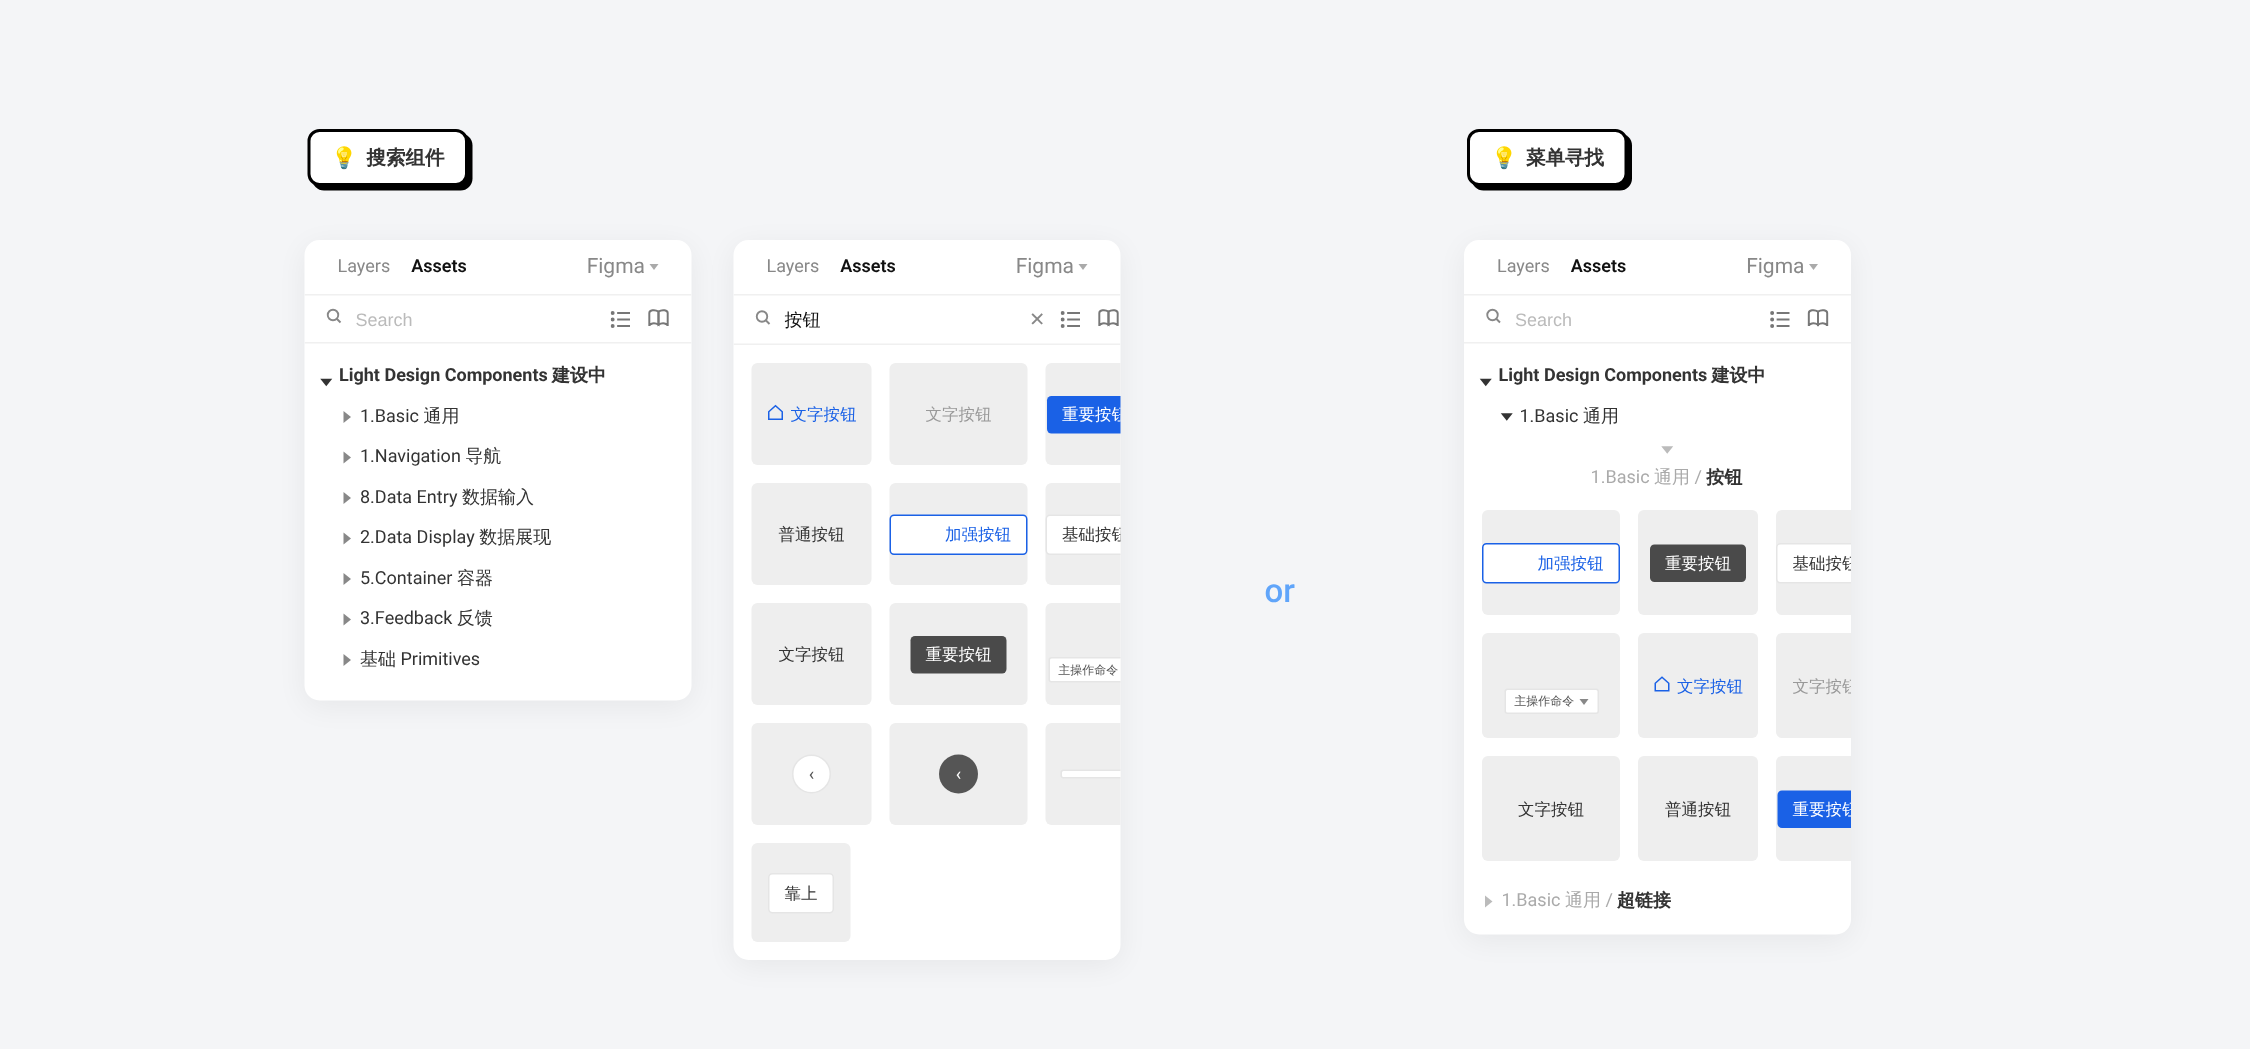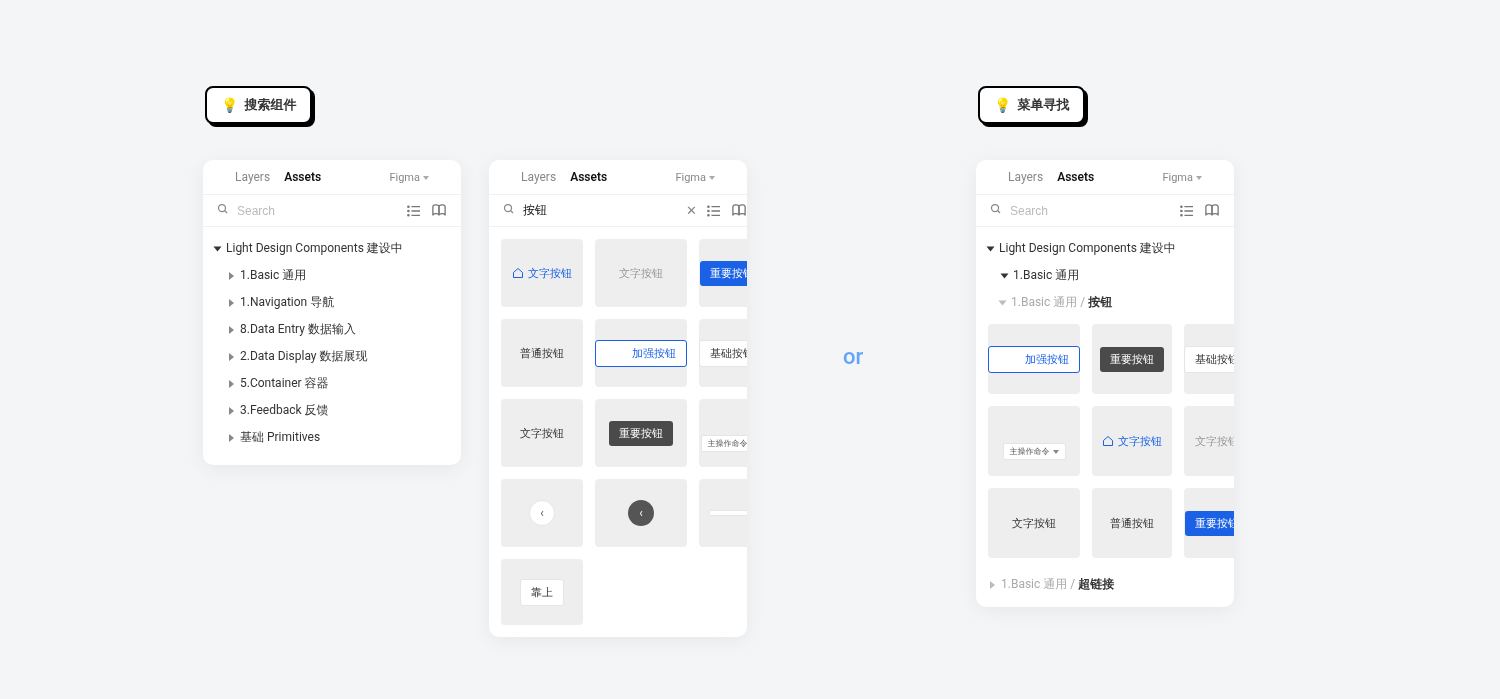--- a/index.html
+++ b/index.html
@@ -31,30 +31,30 @@
   
   .panel {
     position: absolute;
     background: #fff;
     border-radius: 10px;
     box-shadow: 0 4px 20px rgba(0,0,0,0.06);
     overflow: hidden;
   }
   .panel-header {
     display: flex;
-    align-items: flex-end;
+    align-items: flex-start;
     justify-content: space-between;
-    padding: 10px 32px;
+    padding: 10px 22px;
     border-bottom: 1px solid #f0f0f0;
     font-size: 12px;
   }
   .tabs { display: flex; gap: 14px; }
   .tab { color: #888; cursor: default; }
   .tab.active { color: #111; font-weight: 600; }
-  .figma-drop { color: #888; display: flex; align-items: center; gap: 3px; font-size: 11px;}
+  .figma-drop { color: #888; display: flex; align-items: center; gap: 3px; font-size: 14px;}
   .chev-down { width: 0; height: 0; border-left: 3px solid transparent; border-right: 3px solid transparent; border-top: 4px solid #aaa; display:inline-block; }
   .search-row {
     display: flex;
     align-items: center;
     padding: 8px 14px;
     border-bottom: 1px solid #f0f0f0;
     gap: 8px;
   }
   .search-icon { color: #888; font-size: 12px; }
   .search-input {
@@ -69,43 +69,42 @@
   .search-tools { display: flex; gap: 10px; color: #777; font-size: 14px; align-items: center; }
   .icon-btn { cursor: default; display:inline-flex; align-items:center; }
   .close-x { font-size: 13px; color: #888; }
   .list-svg { width:14px; height:12px; }
   .book-svg { width:16px; height:14px; }
   
   .tree { padding: 8px 10px 14px; }
   .tree-row { display:flex; align-items:center; gap:6px; padding: 5px 2px; font-size: 12px; color:#333; }
   .tree-row .arrow { width:0;height:0;border-top:4px solid transparent;border-bottom:4px solid transparent;border-left:5px solid #888; }
   .tree-row.open > .arrow { transform: rotate(90deg); border-left-color:#333; }
-  .tree-row.root { font-weight:400; }
+  .tree-row.root { font-weight:700;align-items:flex-end; }
   .tree-child { padding-left: 14px; }
-  .tree-path { color:#aaa; }
+  .tree-path { color:#aaa;flex-direction:column; }
   .tree-path .bold { color:#333; font-weight:600; }
   
   .grid { padding: 12px; display: grid; grid-template-columns: repeat(3, 1fr); gap: 12px; }
   .tile {
     background: #eeeeee;
     border-radius: 4px;
     height: 68px;
     display:flex;
     align-items:center;
     justify-content:center;
     font-size: 11px;
     position: relative;
   }
   .p3 .tile { height: 70px; }
   .btn-sample {
     padding: 5px 10px;
     border-radius: 3px;
     font-size: 11px;
     display:inline-flex;
-    align-items:center;
     gap:4px;
     white-space: nowrap;
   }
   .btn-primary { background:#1a61e6; color:#fff; }
   .btn-dark { background:#4a4a4a; color:#fff; }
   .btn-outline-blue { border:1px solid #1a61e6; color:#1a61e6; background:#fff;padding-left:36px; }
   .btn-link-blue { color:#1a61e6; }
   .btn-white { background:#fff; color:#333; border:1px solid #e5e5e5; }
   .btn-text { color:#333; }
   .btn-grey-text { color:#999; }
@@ -128,21 +127,21 @@
 <div class="tag" style="top:86px; left:205px;">
   <span class="bulb">💡</span>
   <span>搜索组件</span>
 </div>
 
 <div class="tag" style="top:86px; left:978px;">
   <span class="bulb">💡</span>
   <span>菜单寻找</span>
 </div>
 
-<div class="or-text" style="top:344px; left:843px;">or</div>
+<div class="or-text" style="top:382px; left:843px;">or</div>
 
 <div class="panel" style="top:160px; left:203px; width:258px;">
   <div class="panel-header">
     <div class="tabs">
       <span class="tab">Layers</span>
       <span class="tab active">Assets</span>
     </div>
     <div class="figma-drop">
       <span>Figma</span>
       <span class="chev-down"></span>
@@ -290,21 +289,21 @@
       </div>
     <div class="tile">
         <span class="circle-btn circle-white">‹</span>
       </div>
     <div class="tile">
         <span class="circle-btn circle-dark">‹</span>
       </div>
     <div class="tile">
         <span class="long-bar"></span>
       </div>
-    <div class="tile" style="justify-self:start;width:82px;height:66px;">
+    <div class="tile" style="justify-self:start;width:66px;height:66px;">
         <span class="btn-sample btn-white">靠上</span>
       </div>
   </div>
 </div>
 
 <div class="panel p3" style="top:160px; left:976px; width:258px;">
   <div class="panel-header">
     <div class="tabs">
       <span class="tab">Layers</span>
       <span class="tab active">Assets</span>

